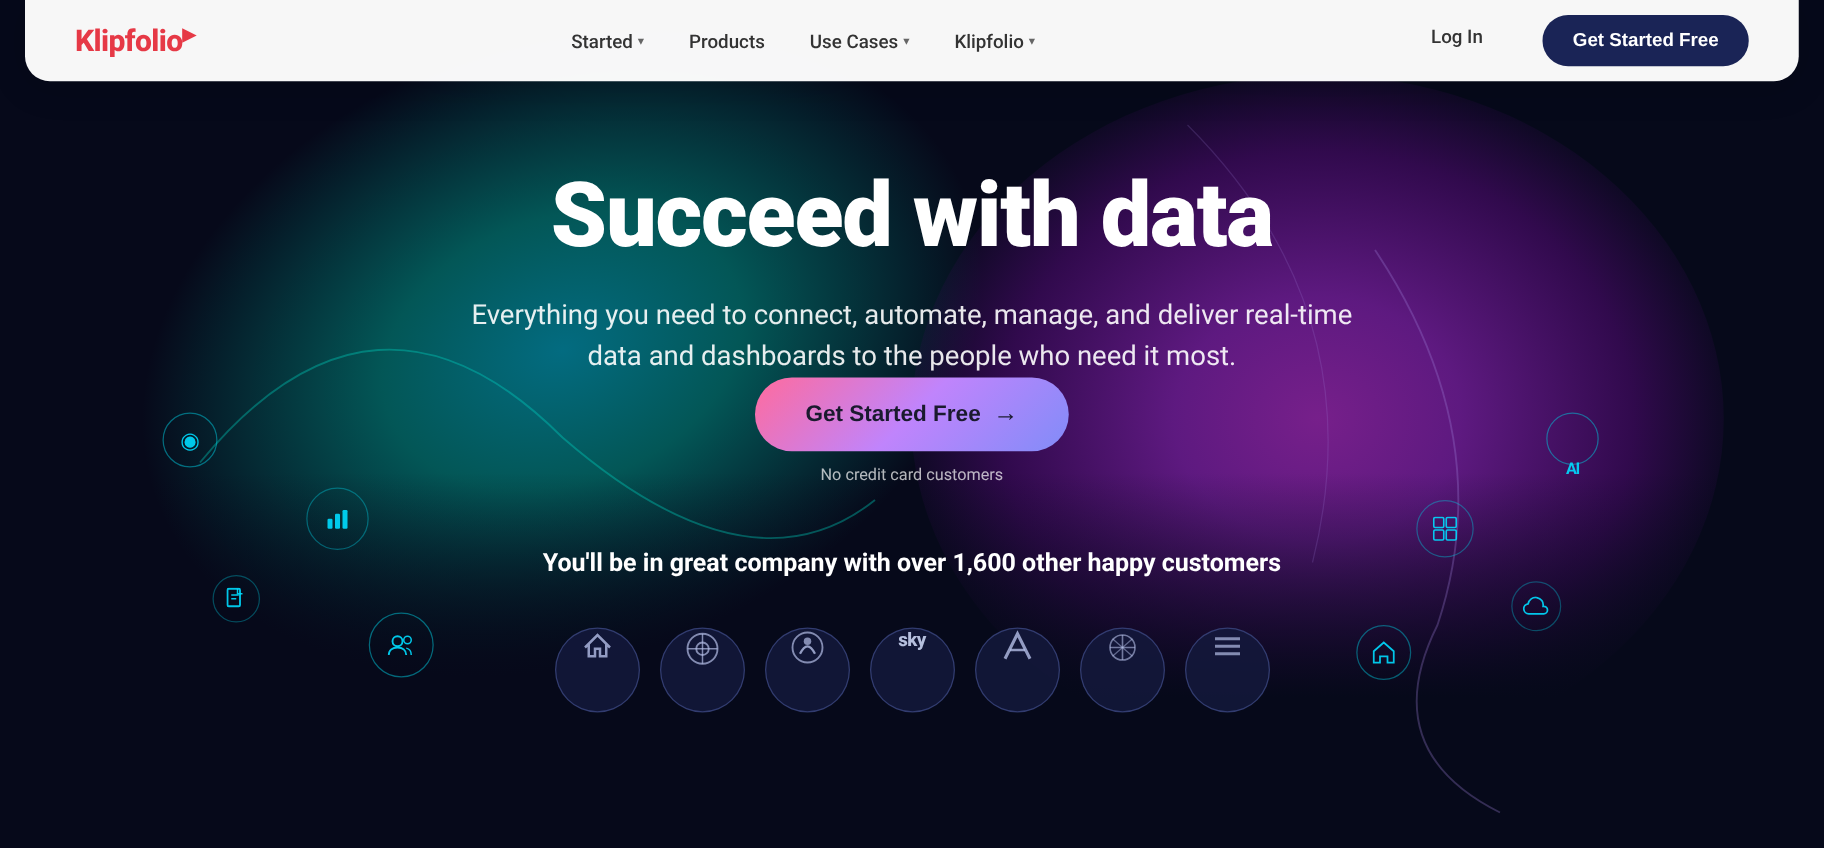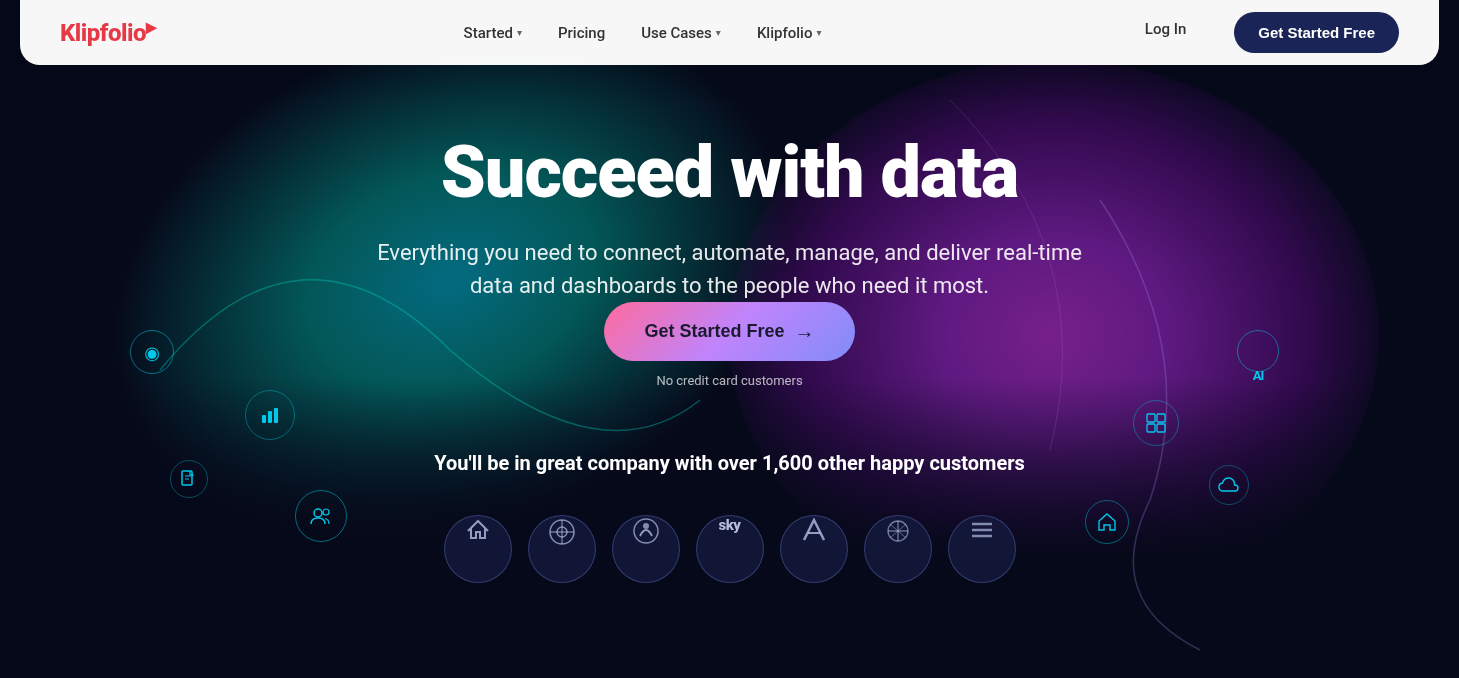--- a/index.html
+++ b/index.html
@@ -169,21 +169,20 @@
     .hero-no-cc {
       font-size: 13px;
       color: rgba(255,255,255,0.7);
       margin-bottom: 50px;
     }
     .hero-social-proof {
       font-size: 20px;
       font-weight: 700;
       color: #fff;
       margin-bottom: 30px;
-      margin-top: 13px;
     }
 
     
     .floating-icon {
       position: absolute;
       border: 1.5px solid rgba(0, 200, 220, 0.5);
       border-radius: 50%;
       display: flex;
       align-items: center;
       justify-content: center;
@@ -246,21 +245,21 @@
   <div class="nav-logo">
     <span>Klipfolio</span><span style="color:#e63946; font-size:14px; vertical-align:super;">▶</span>
   </div>
 
   <div class="nav-links">
     <div class="nav-link">
       <span>Started</span>
       <span class="nav-chevron">▾</span>
     </div>
     <div class="nav-link">
-      <span>Pricing</span>
+      <span>Products</span>
     </div>
     <div class="nav-link">
       <span>Use Cases</span>
       <span class="nav-chevron">▾</span>
     </div>
     <div class="nav-link">
       <span>Klipfolio</span>
       <span class="nav-chevron">▾</span>
     </div>
   </div>

